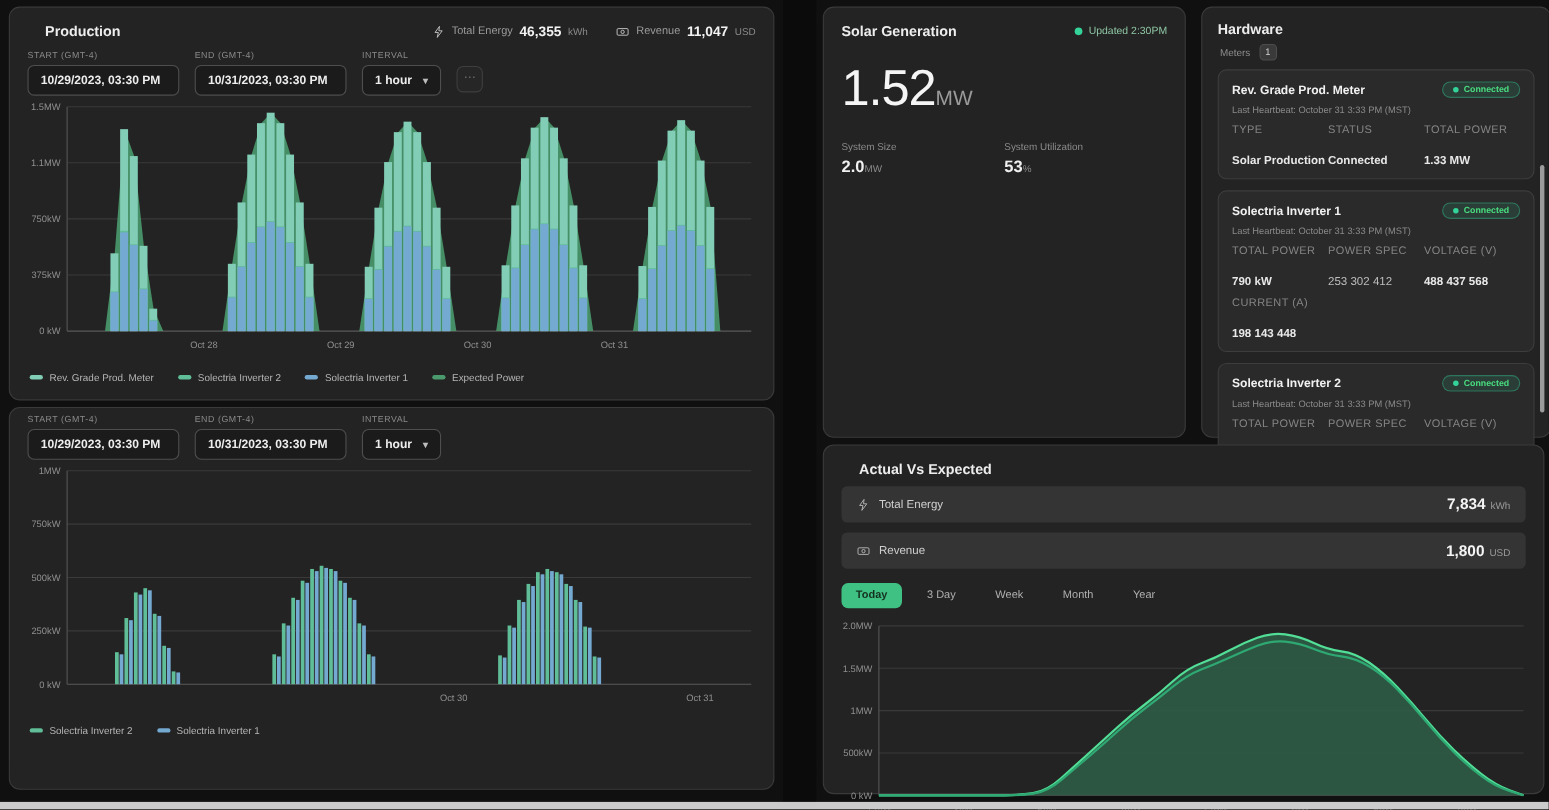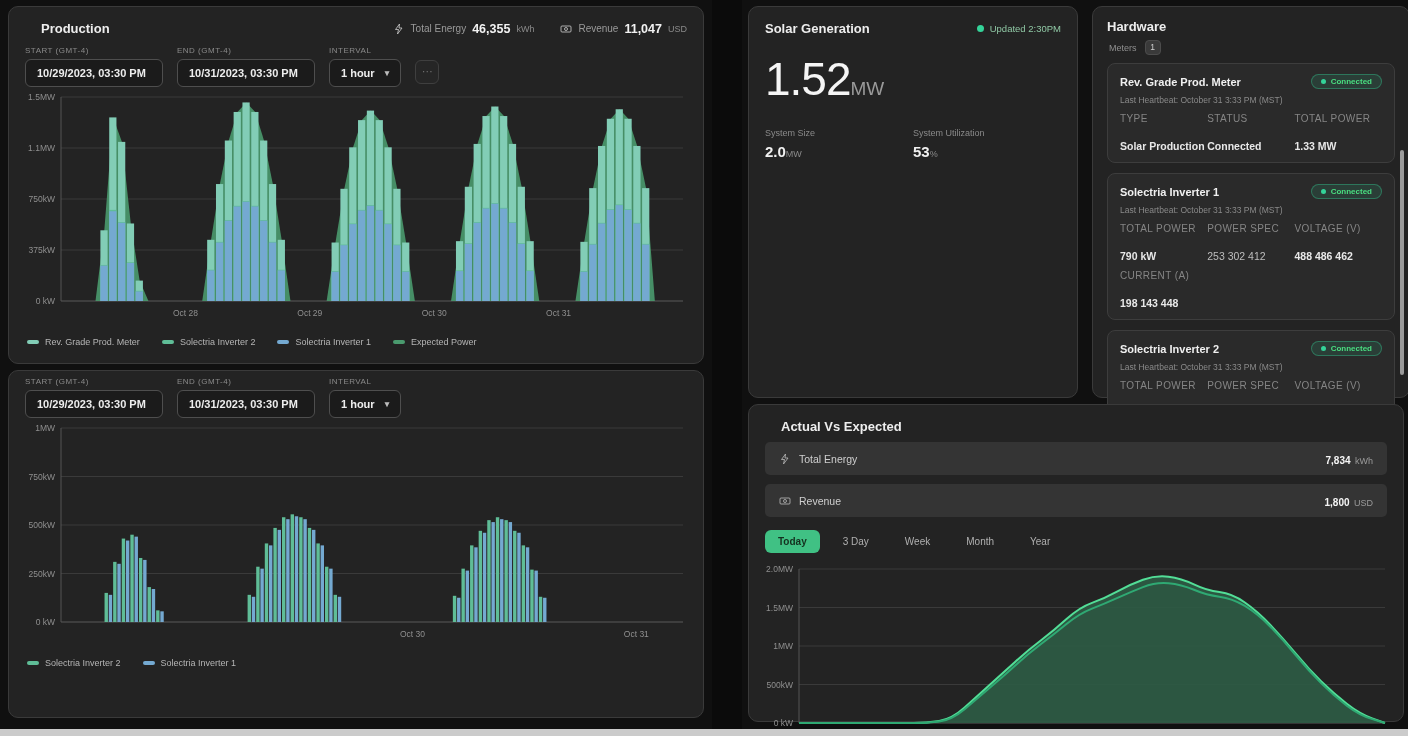--- a/index.html
+++ b/index.html
@@ -66,21 +66,21 @@
   .fld { width:33.3%; }
   .fld .fl { font-size:10px; letter-spacing:.4px; color:#858585; text-transform:uppercase; margin-bottom:3px; }
   .fld .fv { font-size:10.5px; font-weight:bold; color:#e8e8e8;margin-top:16px; }
   .fld.wide { width:100%; margin-top:8px; }
 
   
   .ave-row { display:flex; justify-content:space-between; align-items:center; background:#343434;
     border-radius:5px; height:33px; padding:0 14px; margin:0 16px 9px 16px; }
   .ave-row .lft { display:flex; gap:8px; align-items:center; }
   .ave-row .lbl { font-size:10.5px; color:#cfcfcf; }
-  .ave-row .val { font-size:10px; font-weight:bold; color:#f5f5f5; }
+  .ave-row .val { font-size:14px; font-weight:bold; color:#f5f5f5; }
   .ave-row .unit { font-size:9px; color:#9a9a9a; font-weight:normal; }
   .tabs { display:flex; gap:10px; align-items:center; padding:4px 16px 6px 16px; }
   .tab { font-size:10px; color:#b0b0b0; padding:6px 13px; border-radius:6px; cursor:pointer; }
   .tab.active { background:#40c184; color:#14301f; font-weight:bold; }
 
   .chart-host { padding:2px 6px 0 6px; }
   svg text { font-family:"Liberation Sans",sans-serif; }
 
   .bottom-bar { position:absolute; left:0; top:729px; width:1408px; height:7px; background:#cbcbcb; }
   .scrollbar { position:absolute; left:1400px; top:150px; width:4px; height:225px; background:#9b9b9b; border-radius:2px; }
@@ -465,21 +465,21 @@
           <div class="fld">
               <div class="fl">Total Power</div>
               <div class="fv">790 kW</div>
             </div>
           <div class="fld">
               <div class="fl">Power Spec</div>
               <div class="fv" style="font-weight:normal;color:#bdbdbd;">253 302 412</div>
             </div>
           <div class="fld">
               <div class="fl">Voltage (V)</div>
-              <div class="fv">488 486 462</div>
+              <div class="fv">488 437 568</div>
             </div>
         </div>
         <div class="frow">
             <div class="fld wide">
               <div class="fl">Current (A)</div>
               <div class="fv">198 143 448</div>
             </div>
           </div>
       </div>
       <div class="hcard">

